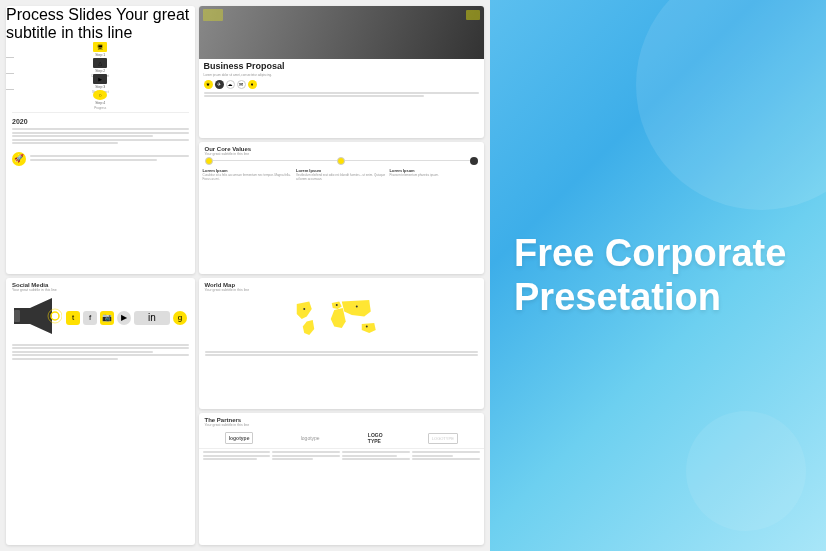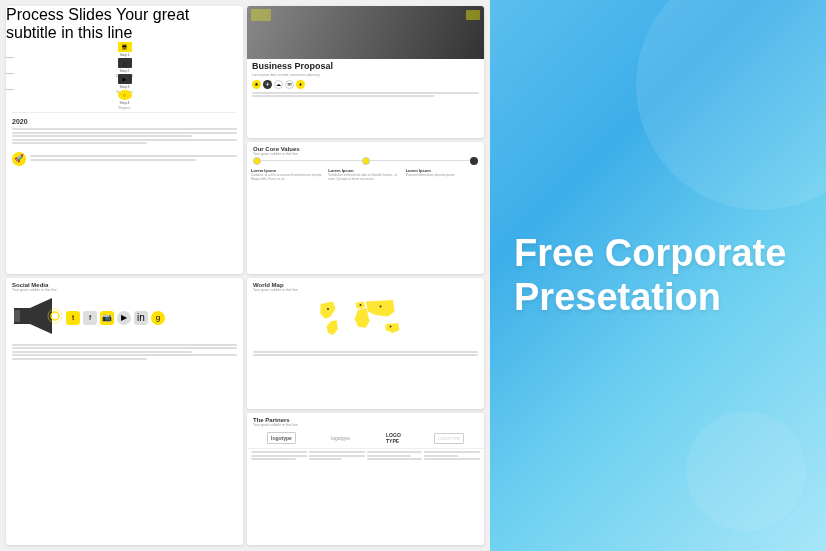--- a/index.html
+++ b/index.html
@@ -134,21 +134,21 @@
     .slide-card:nth-child(3) { grid-column: 1; grid-row: 2; }
     .slide-card:nth-child(4) { grid-column: 2; grid-row: 2; }
     .slide-card:nth-child(5) { grid-column: 1; grid-row: 3 / 5; }
     .slide-card:nth-child(6) { grid-column: 2; grid-row: 3; }
     .slide-card:nth-child(7) { grid-column: 1; grid-row: 5; }
     .slide-card:nth-child(8) { grid-column: 2; grid-row: 4; }
 
     
     .left-panel {
       display: grid;
-      grid-template-columns: 1fr 1fr;
+      grid-template-columns: 1fr;
       grid-template-rows: repeat(4, 1fr);
       gap: 4px;
       padding: 6px;
     }
   </style>
 </head>
 <body>
 
 <div class="left-panel">
 
@@ -263,21 +263,21 @@
           <rect x="2" y="14" width="6" height="12" rx="1" fill="#555"></rect>
           <circle cx="43" cy="20" r="4" fill="none" stroke="#FFE000" stroke-width="1.5"></circle>
           <circle cx="43" cy="20" r="7" fill="none" stroke="#FFE000" stroke-width="1" opacity="0.5"></circle>
         </svg>
       </div>
       <div style="flex:1;display:flex;flex-wrap:wrap;gap:3px;">
         <div style="width:14px;height:14px;border-radius:3px;background:#FFE000;display:flex;align-items:center;justify-content:center;font-size:8px;">t</div>
         <div style="width:14px;height:14px;border-radius:3px;background:#ddd;display:flex;align-items:center;justify-content:center;font-size:8px;">f</div>
         <div style="width:14px;height:14px;border-radius:3px;background:#FFE000;display:flex;align-items:center;justify-content:center;font-size:8px;">📷</div>
         <div style="width:14px;height:14px;border-radius:50%;background:#ddd;display:flex;align-items:center;justify-content:center;font-size:8px;">▶</div>
-        <div style="width:14px;height:14px;border-radius:3px;background:#ddd;display:flex;align-items:center;justify-content:center;font-size:10px;">in</div>
+        <div style="width:36px;height:14px;border-radius:3px;background:#ddd;display:flex;align-items:center;justify-content:center;font-size:10px;">in</div>
         <div style="width:14px;height:14px;border-radius:50%;background:#FFE000;display:flex;align-items:center;justify-content:center;font-size:8px;">g</div>
       </div>
     </div>
     <div style="padding:2px 6px;">
       <div class="text-line full"></div>
       <div class="text-line full"></div>
       <div class="text-line medium"></div>
       <div class="text-line full"></div>
       <div class="text-line short"></div>
     </div>

